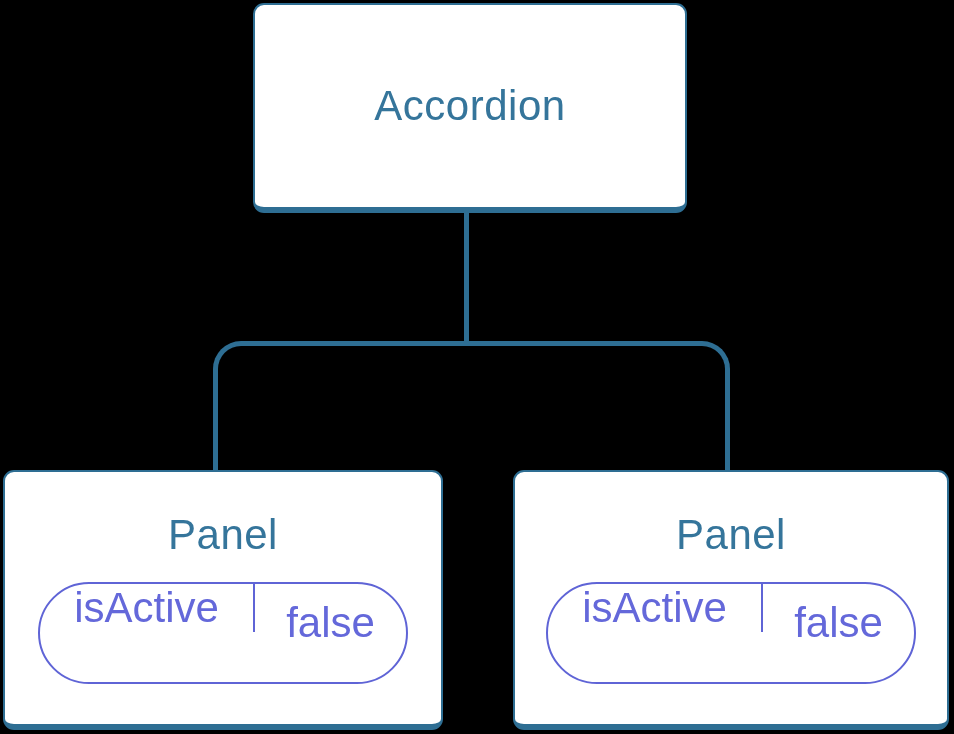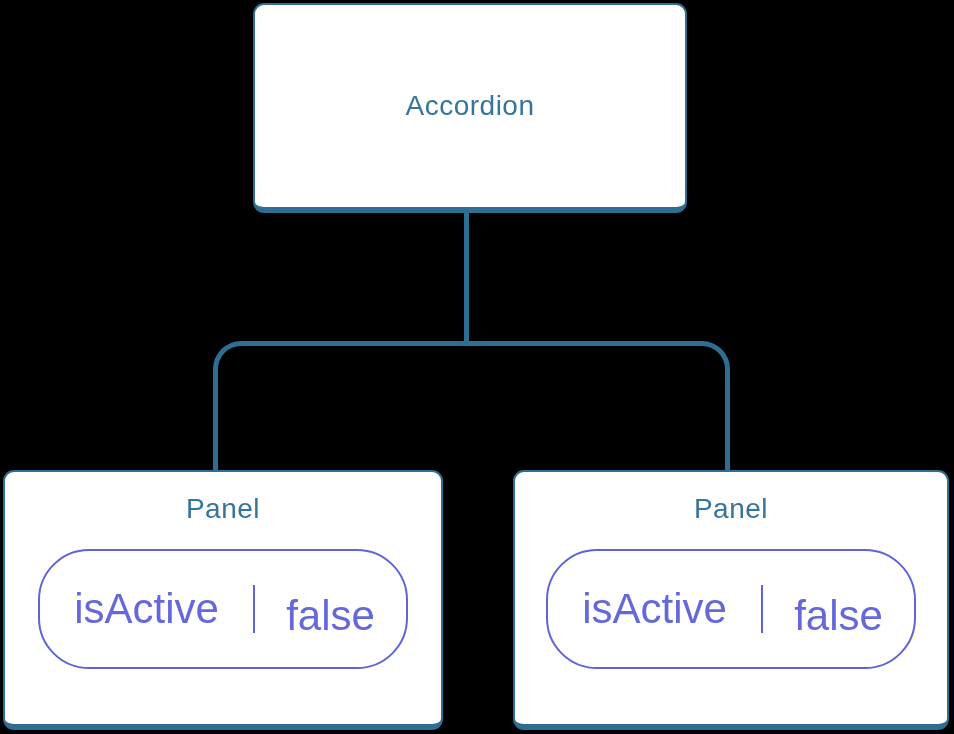--- a/index.html
+++ b/index.html
@@ -25,21 +25,21 @@
   }
   .node {
     position: absolute;
     background: var(--node-bg);
     border: 2.5px solid var(--node-border);
     border-bottom-width: 6px;
     border-radius: 11px;
   }
   .node-label {
     color: var(--node-text);
-    font-size: 28px;
+    font-size: 42px;
     font-weight: 500;
     letter-spacing: 0.5px;
   }
   .root-node {
     left: 253px; top: 3px;
     width: 434px; height: 210px;
     display: flex;
     align-items: center;
     justify-content: center;
   }
@@ -63,30 +63,30 @@
   .panel-node {
     top: 470px;
     height: 260px;
     display: flex;
     flex-direction: column;
     align-items: center;
   }
   .panel-left  { left: 3px;   width: 440px; }
   .panel-right { left: 513px; width: 436px; }
   .panel-title {
-    margin-top: 22px;
+    margin-top: 40px;
     line-height: 1.1;
   }
   .state-pill {
     margin-top: 24px;
-    width: 370px; height: 120px;
+    width: 370px; height: 102px;
     border: 2px solid var(--state-border);
     border-radius: 51px;
     display: flex;
-    align-items: center;
+    align-items: flex-start;
     overflow: hidden;
   }
   .state-cell {
     display: flex;
     align-items: center;
     justify-content: center;
     color: var(--state-text);
     font-size: 42px;
     font-weight: 400;
   }

